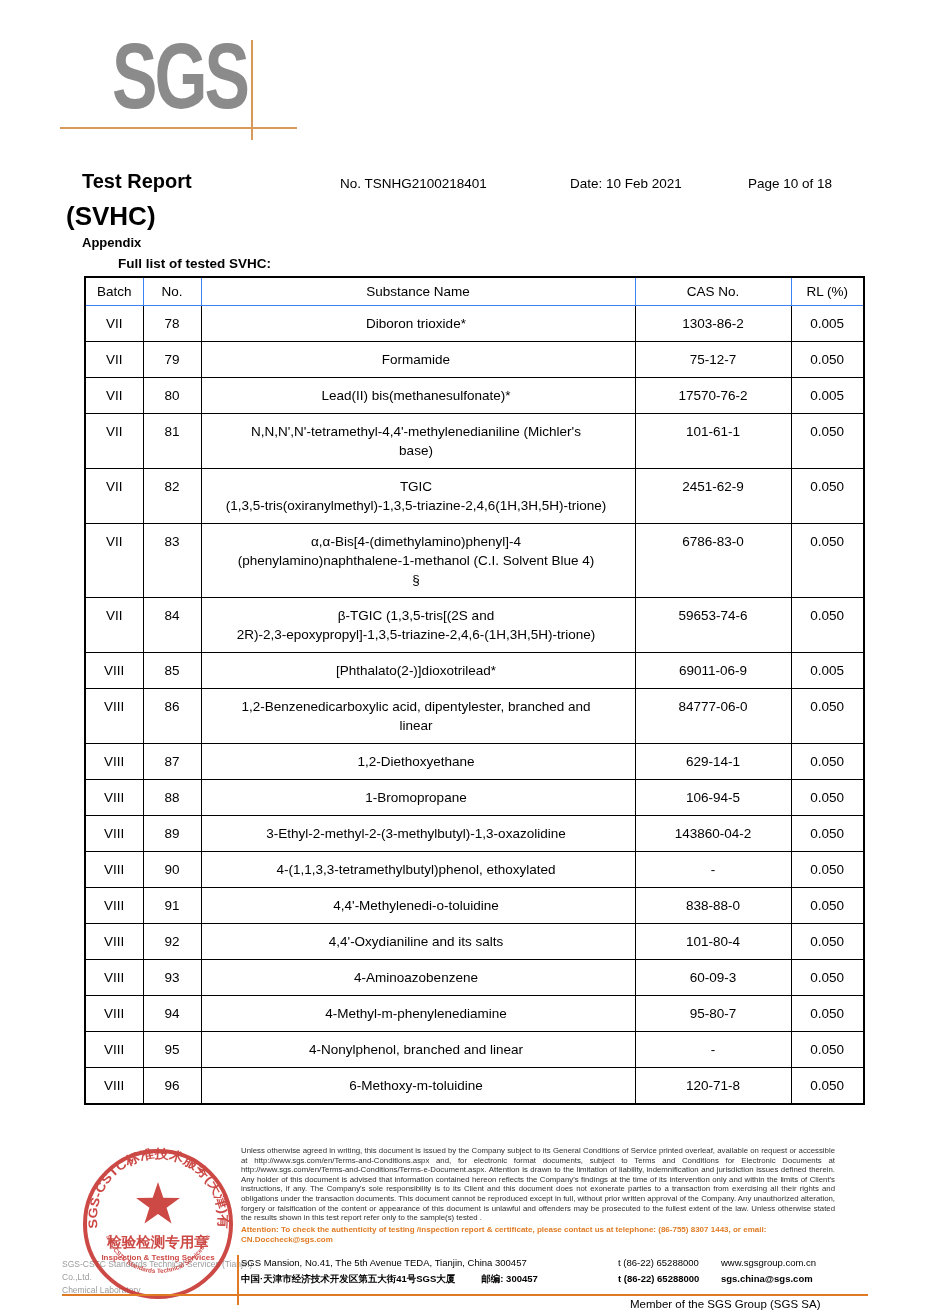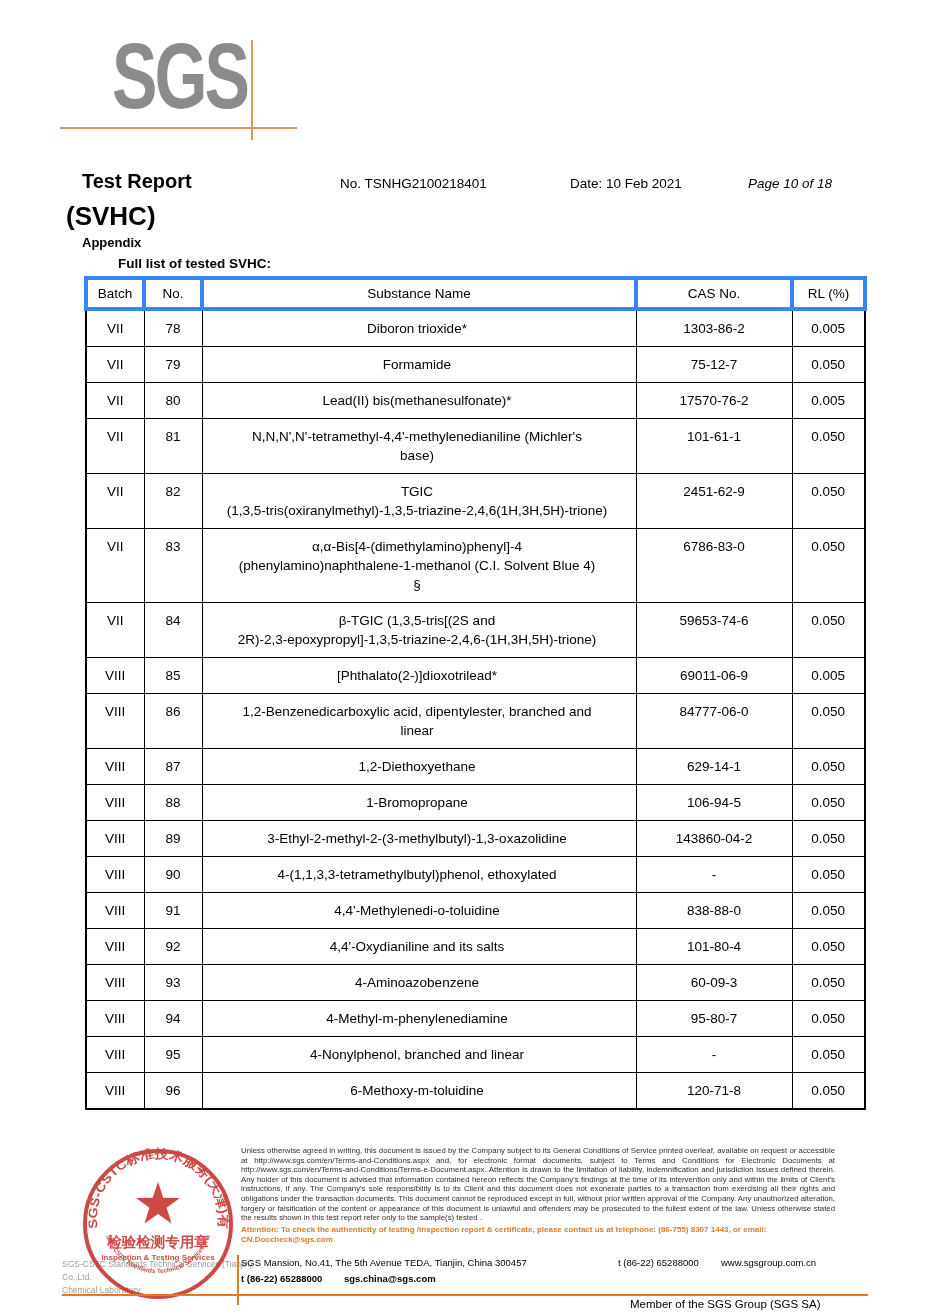--- a/index.html
+++ b/index.html
@@ -11,28 +11,28 @@
              color:#8b8b8b;line-height:1;letter-spacing:-4px;
              transform:scaleX(.74);transform-origin:left top;}
   .logo-hline{position:absolute;left:60px;top:127px;width:237px;height:2px;background:#d9995a;}
   .logo-vline{position:absolute;left:251px;top:40px;width:2px;height:100px;background:#d9995a;}
 
   
   .title{position:absolute;left:82px;top:170px;font-size:20px;font-weight:bold;}
   .subtitle{position:absolute;left:66px;top:201px;font-size:26px;font-weight:bold;}
   .report-no{position:absolute;left:340px;top:176px;font-size:13.5px;}
   .report-date{position:absolute;left:570px;top:176px;font-size:13.5px;}
-  .report-page{position:absolute;left:748px;top:176px;font-size:13.5px;font-style:italic;}
+  .report-page{position:absolute;left:748px;top:176px;font-size:13.5px;}
   .appendix{position:absolute;left:82px;top:235px;font-size:13px;font-weight:bold;text-align:right;}
   .fulllist{position:absolute;left:82px;top:256px;font-size:13.5px;font-weight:bold;padding-left:36px;}
 
   
   table.svhc{position:absolute;left:84px;top:276px;width:779px;border-collapse:collapse;
              table-layout:fixed;font-size:13.5px;border:2px solid #000;}
-  .svhc th{border:4px solid #3b82f6;height:25px;font-weight:normal;padding:1px 2px;
+  .svhc th{border:1px solid #3b82f6;height:25px;font-weight:normal;padding:1px 2px;
            text-align:center;vertical-align:middle;}
   .svhc td{border:1px solid #000;padding:8px 4px;vertical-align:top;text-align:center;
            line-height:19px;}
   .svhc td.sub{text-align:center;padding-right:8px;
                white-space:pre-line;overflow-wrap:anywhere;}
 
   
   .company-gray{position:absolute;left:62px;top:1258px;width:210px;font-size:8.5px;
                 color:#9b9b9b;line-height:13px;}
   .stamp-svg{position:absolute;left:78px;top:1144px;opacity:.88;}
@@ -255,20 +255,24 @@
     <div class="attention">Attention: To check the authenticity of testing /inspection report &amp; certificate, please contact us at telephone: (86-755) 8307 1443, or email: CN.Doccheck@sgs.com</div>
   </div>
 
   <div class="addr-block">
     <div class="addr-row">
       <span class="addr">SGS Mansion, No.41, The 5th Avenue TEDA, Tianjin, China 300457</span>
       <span class="tel">t (86-22) 65288000</span>
       <span class="web">www.sgsgroup.com.cn</span>
     </div>
     <div class="addr-row cn">
+      <span class="addr">
+        <span>中国·天津市经济技术开发区第五大街41号SGS大厦</span>
+        <span class="postcode">邮编: 300457</span>
+      </span>
       <span class="tel">t (86-22) 65288000</span>
       <span class="web">sgs.china@sgs.com</span>
     </div>
   </div>
 
   <div class="rule-v"></div>
   <div class="rule-h"></div>
   <div class="member">Member of the SGS Group (SGS SA)</div>
 
 </div>

